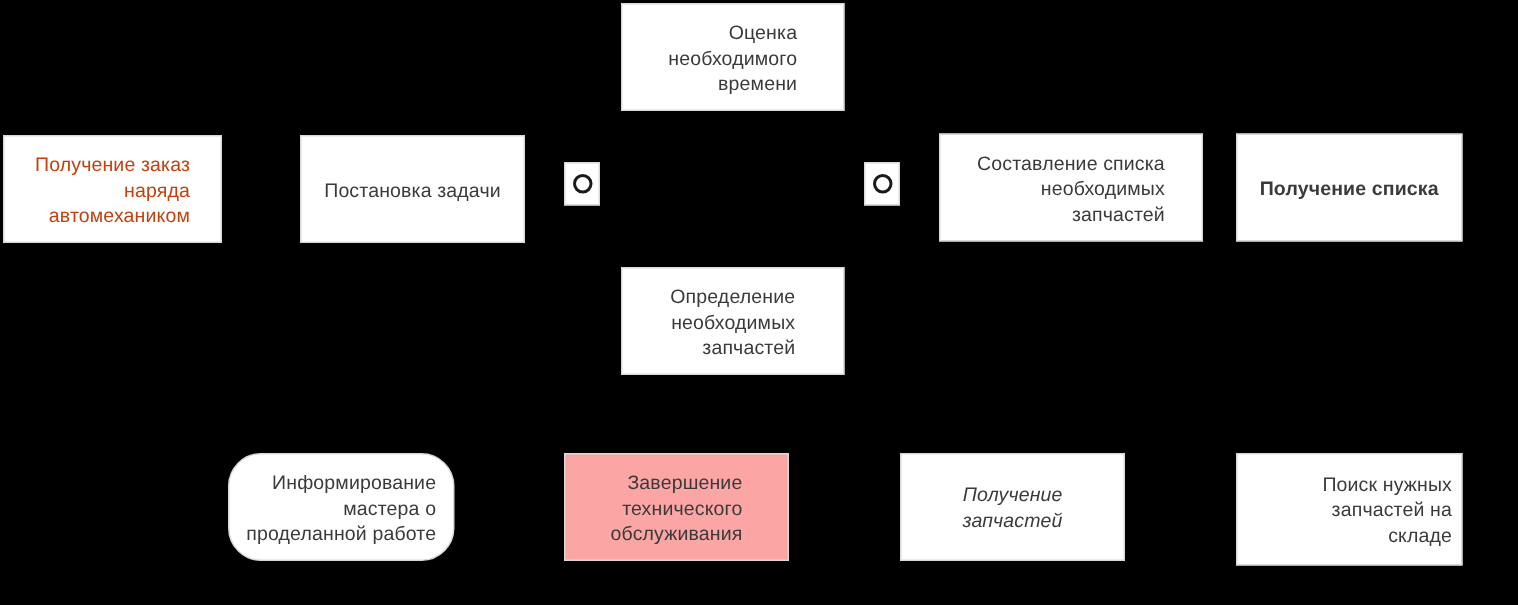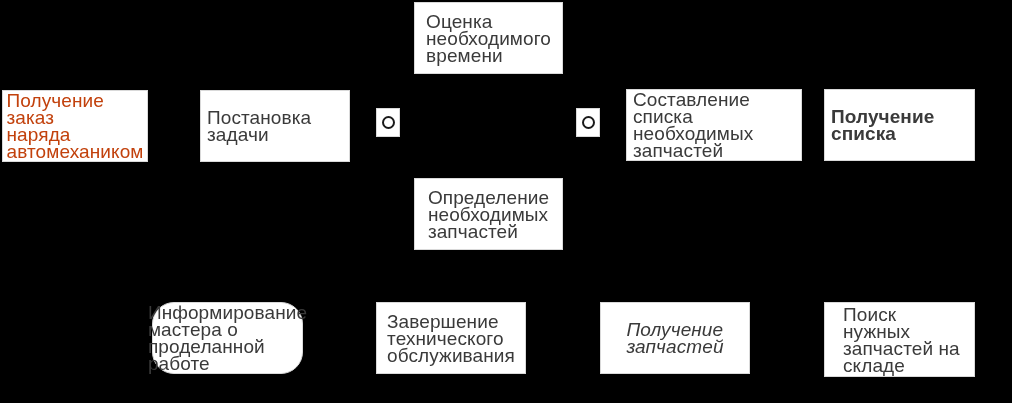--- a/index.html
+++ b/index.html
@@ -14,26 +14,26 @@
     background: #000000;
     overflow: hidden;
     font-family: "Liberation Sans", sans-serif;
   }
   .node {
     position: absolute;
     box-sizing: border-box;
     background: #ffffff;
     border: 1px solid #d9d9d9;
     color: #3a3a3a;
-    font-size: 19px;
+    font-size: 13px;
     line-height: 17px;
     display: flex;
     align-items: center;
     justify-content: center;
-    text-align: left;
+    text-align: right;
     padding: 2px 6px;
     white-space: pre-line;
     letter-spacing: 0.1px;
   }
   .connector {
     position: absolute;
     box-sizing: border-box;
     background: #ffffff;
     border: 1px solid #d9d9d9;
     display: flex;
@@ -62,21 +62,21 @@
     <div class="node" style="left: 414px; top: 178px; width: 149px; height: 72px; background: rgb(255, 255, 255); color: rgb(58, 58, 58);">Определение
 необходимых
 запчастей</div>
     <div class="node" style="left: 626px; top: 89px; width: 176px; height: 72px; background: rgb(255, 255, 255); color: rgb(58, 58, 58);">Составление списка
 необходимых
 запчастей</div>
     <div class="node" style="left: 824px; top: 89px; width: 151px; height: 72px; background: rgb(255, 255, 255); color: rgb(58, 58, 58); font-weight: bold;">Получение списка</div>
     <div class="node" style="left: 152px; top: 302px; width: 151px; height: 72px; background: rgb(255, 255, 255); color: rgb(58, 58, 58); border-radius: 22px;">Информирование
 мастера о
 проделанной работе</div>
-    <div class="node" style="left: 376px; top: 302px; width: 150px; height: 72px; background: #ffffff; color: rgb(58, 58, 58);">Завершение
+    <div class="node" style="left: 376px; top: 302px; width: 150px; height: 72px; background: #fca5a5; color: rgb(58, 58, 58);">Завершение
 технического
 обслуживания</div>
     <div class="node" style="left: 600px; top: 302px; width: 150px; height: 72px; background: rgb(255, 255, 255); color: rgb(58, 58, 58); font-style: italic;">Получение
 запчастей</div>
     <div class="node" style="left: 824px; top: 302px; width: 151px; height: 75px; background: rgb(255, 255, 255); color: rgb(58, 58, 58); padding-left: 18px;">Поиск нужных
 запчастей на складе</div>
     <div class="connector" style="left: 376px; top: 108px; width: 24px; height: 29px; background: rgb(255, 255, 255);">
       <span class="ring" style="border-color: rgb(26, 26, 26);"></span>
     </div>
     <div class="connector" style="left: 576px; top: 108px; width: 24px; height: 29px; background: rgb(255, 255, 255);">

